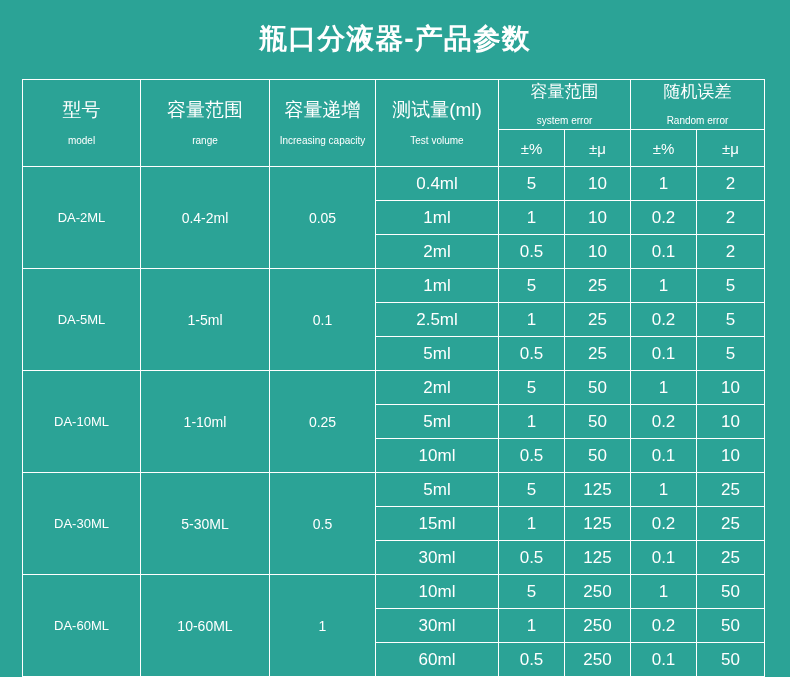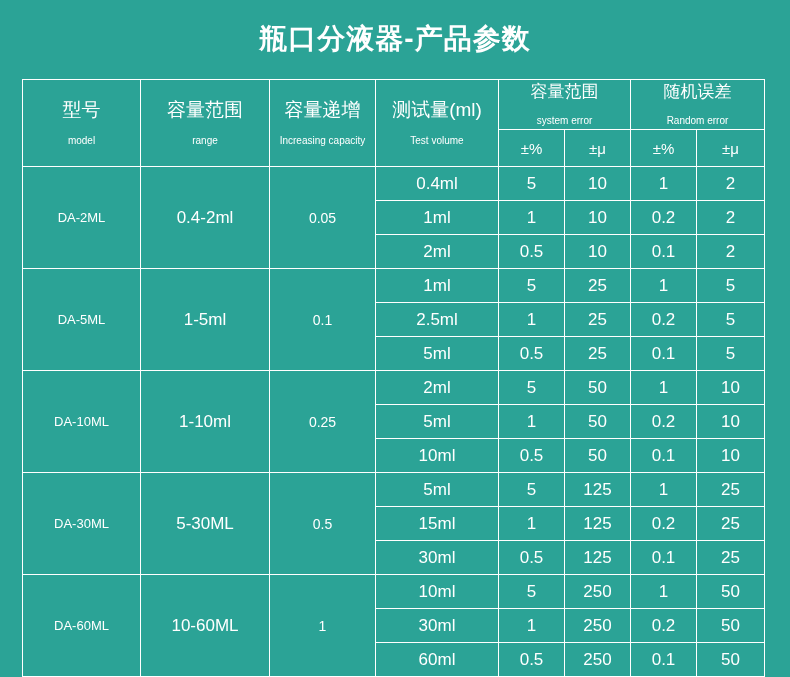--- a/index.html
+++ b/index.html
@@ -69,21 +69,21 @@
     height: 34px;
   }
   .cell {
     font-size: 17px;
     height: 31px;
   }
   .cell-model {
     font-size: 13px;
   }
   .cell-range {
-    font-size: 17px;
+    font-size: 14px;
   }
   .cell-inc {
     font-size: 14px;
   }
   col.c-model { width: 118px; }
   col.c-range { width: 129px; }
   col.c-inc   { width: 106px; }
   col.c-vol   { width: 123px; }
   col.c-sp    { width: 66px; }
   col.c-su    { width: 66px; }

